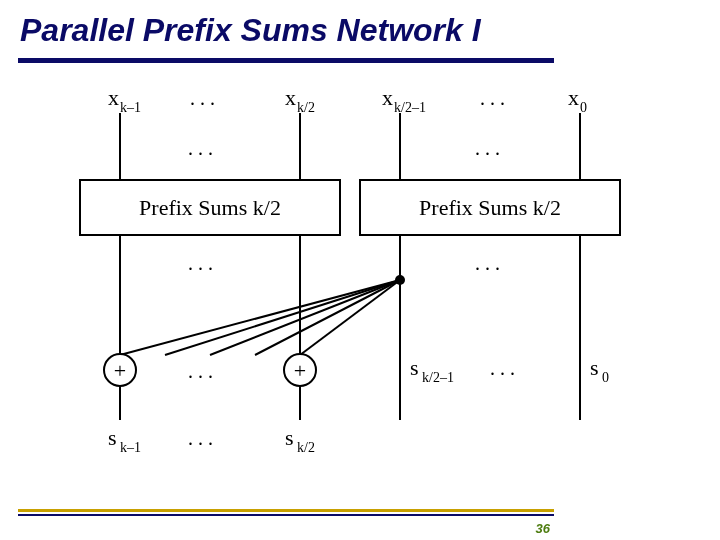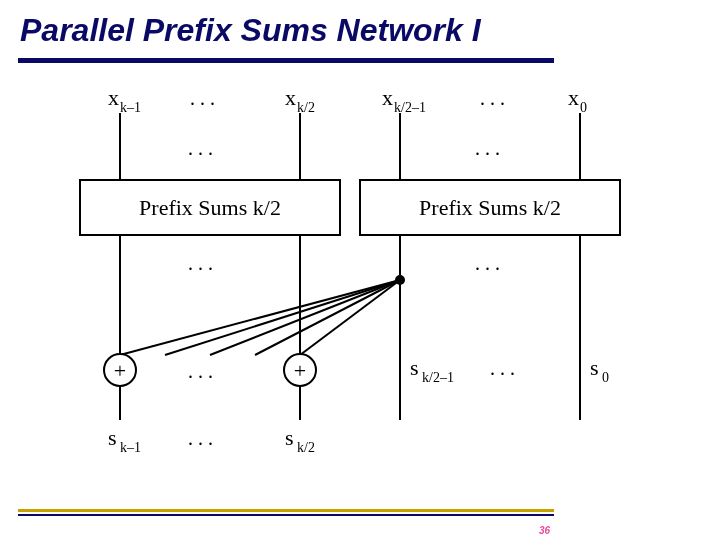--- a/index.html
+++ b/index.html
@@ -48,24 +48,24 @@
     left: 18px;
     right: 18px;
     bottom: 24px;
     height: 2px;
     background: #0a0a66;
   }
   .pagenum {
     position: absolute;
     right: 22px;
     bottom: 4px;
-    font-size: 10px;
+    font-size: 13px;
     font-weight: bold;
     font-style: italic;
-    color: #ec4899;
+    color: #4d7c0f;
   }
   .diagram {
     position: absolute;
     left: 60px;
     top: 80px;
     width: 600px;
     height: 400px;
   }
   .diagram svg { width: 100%; height: 100%; }
   .lbl {

